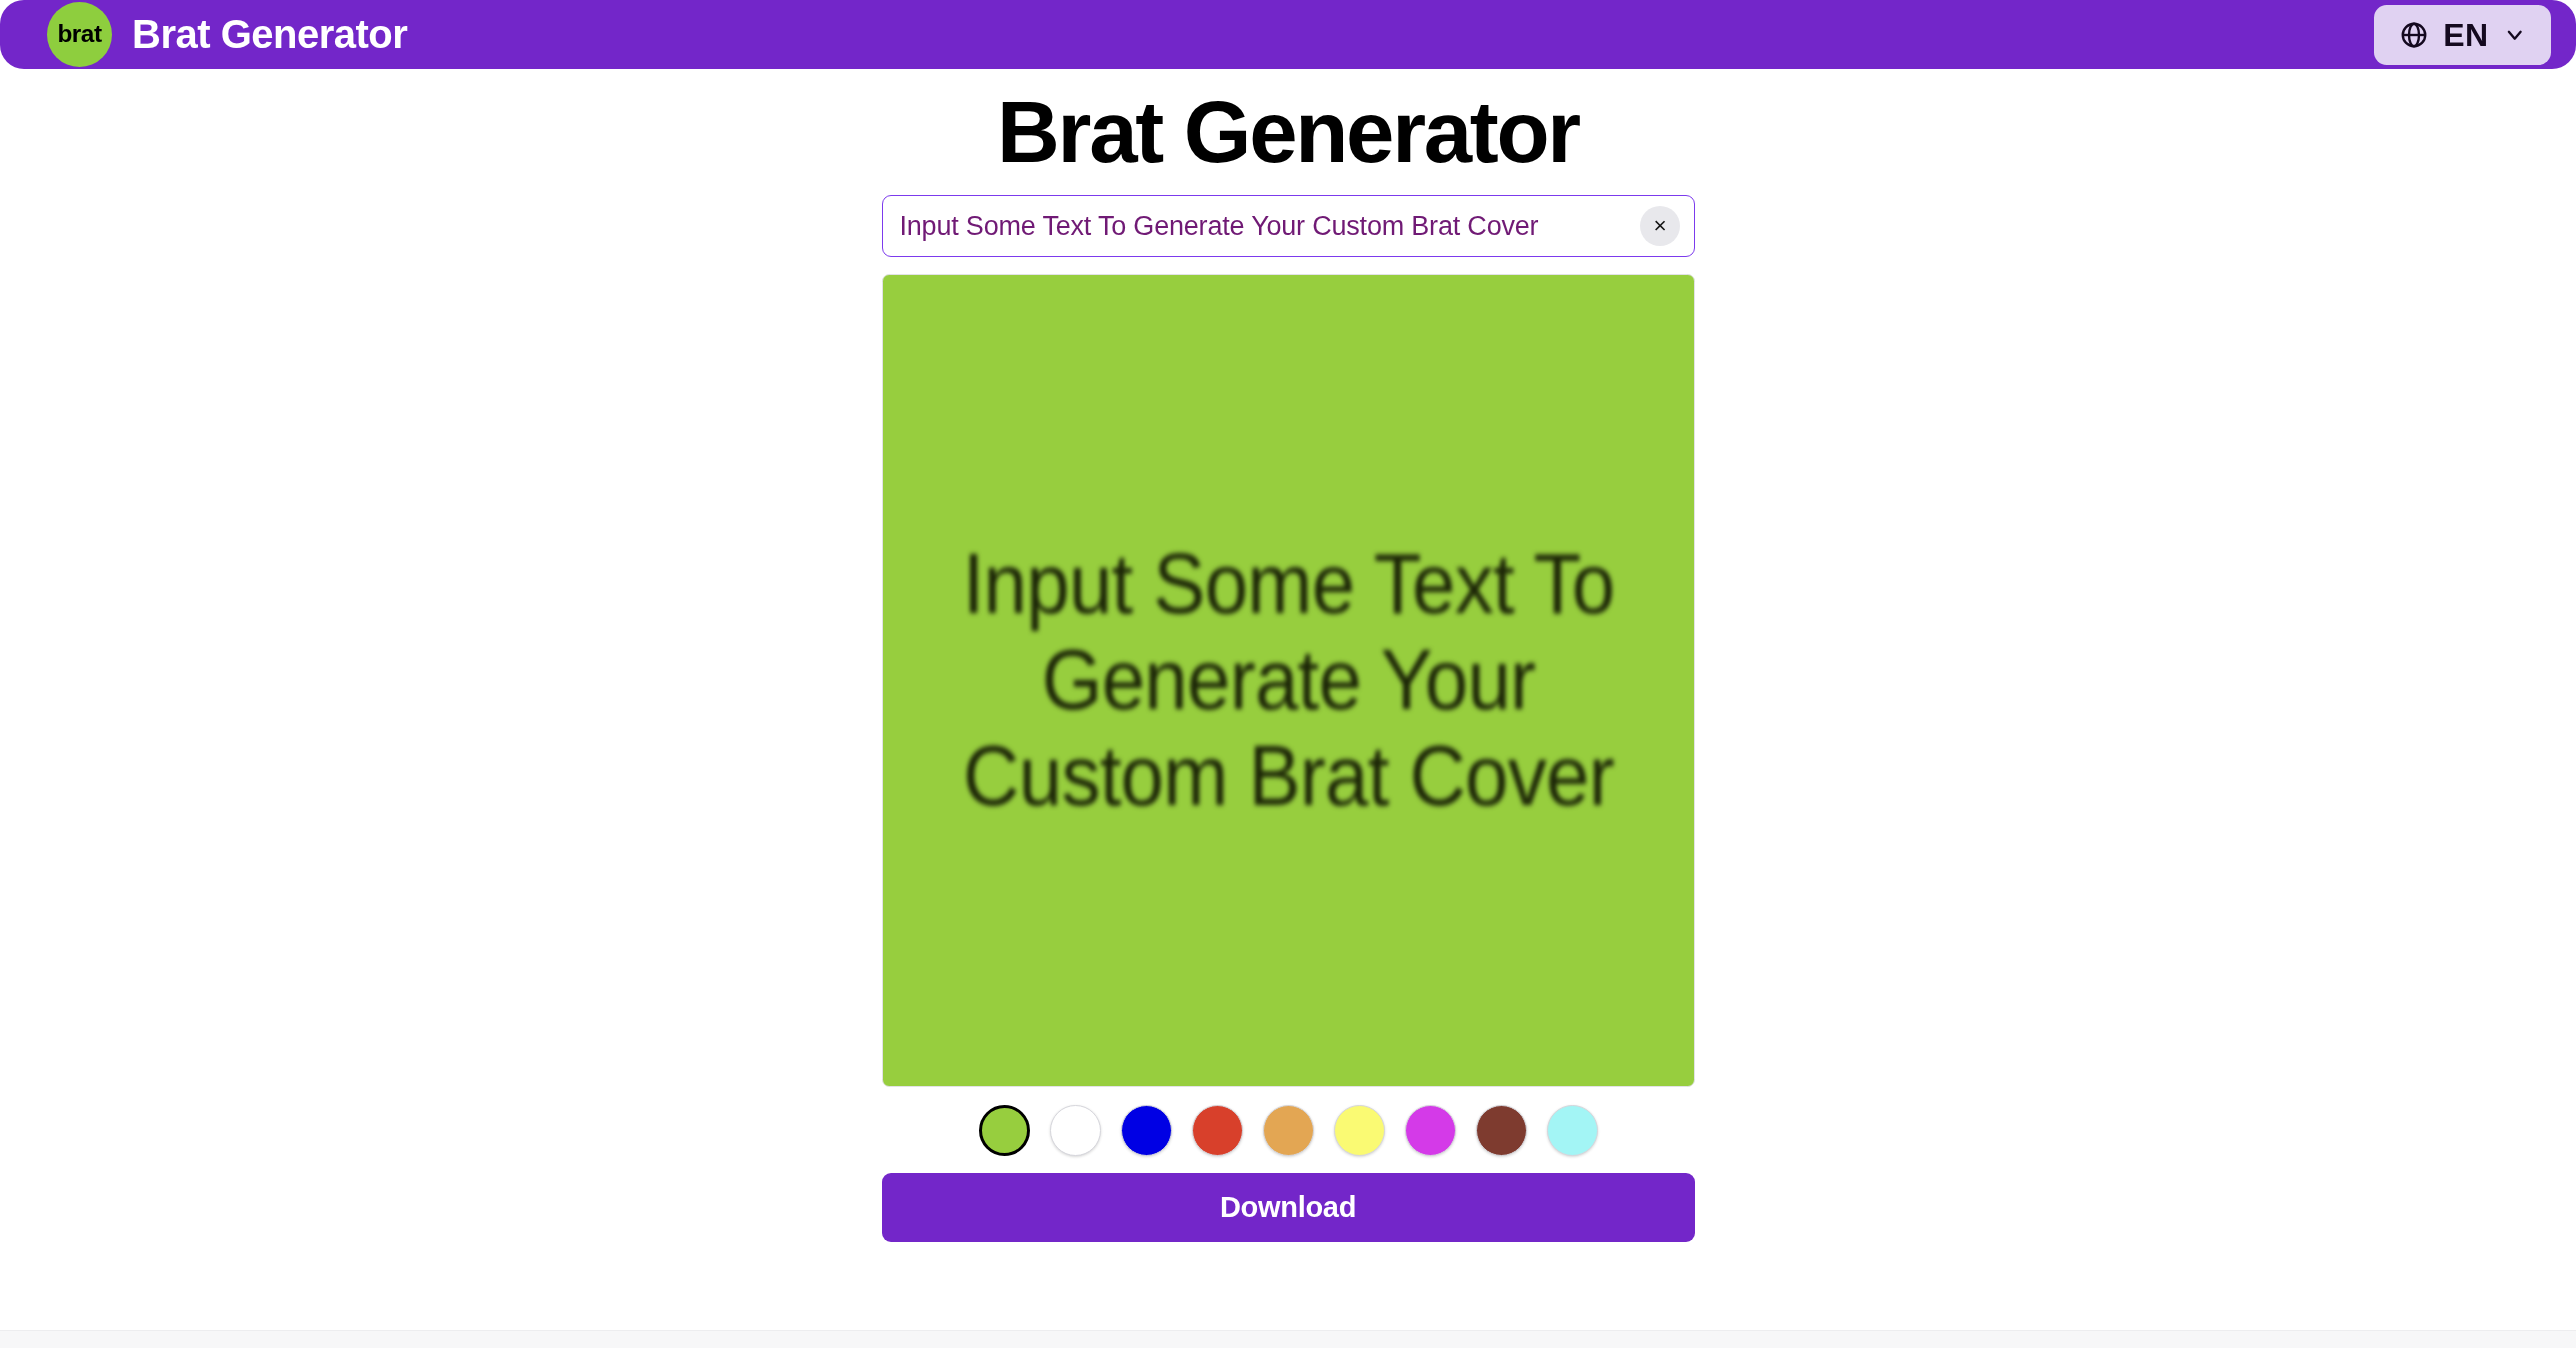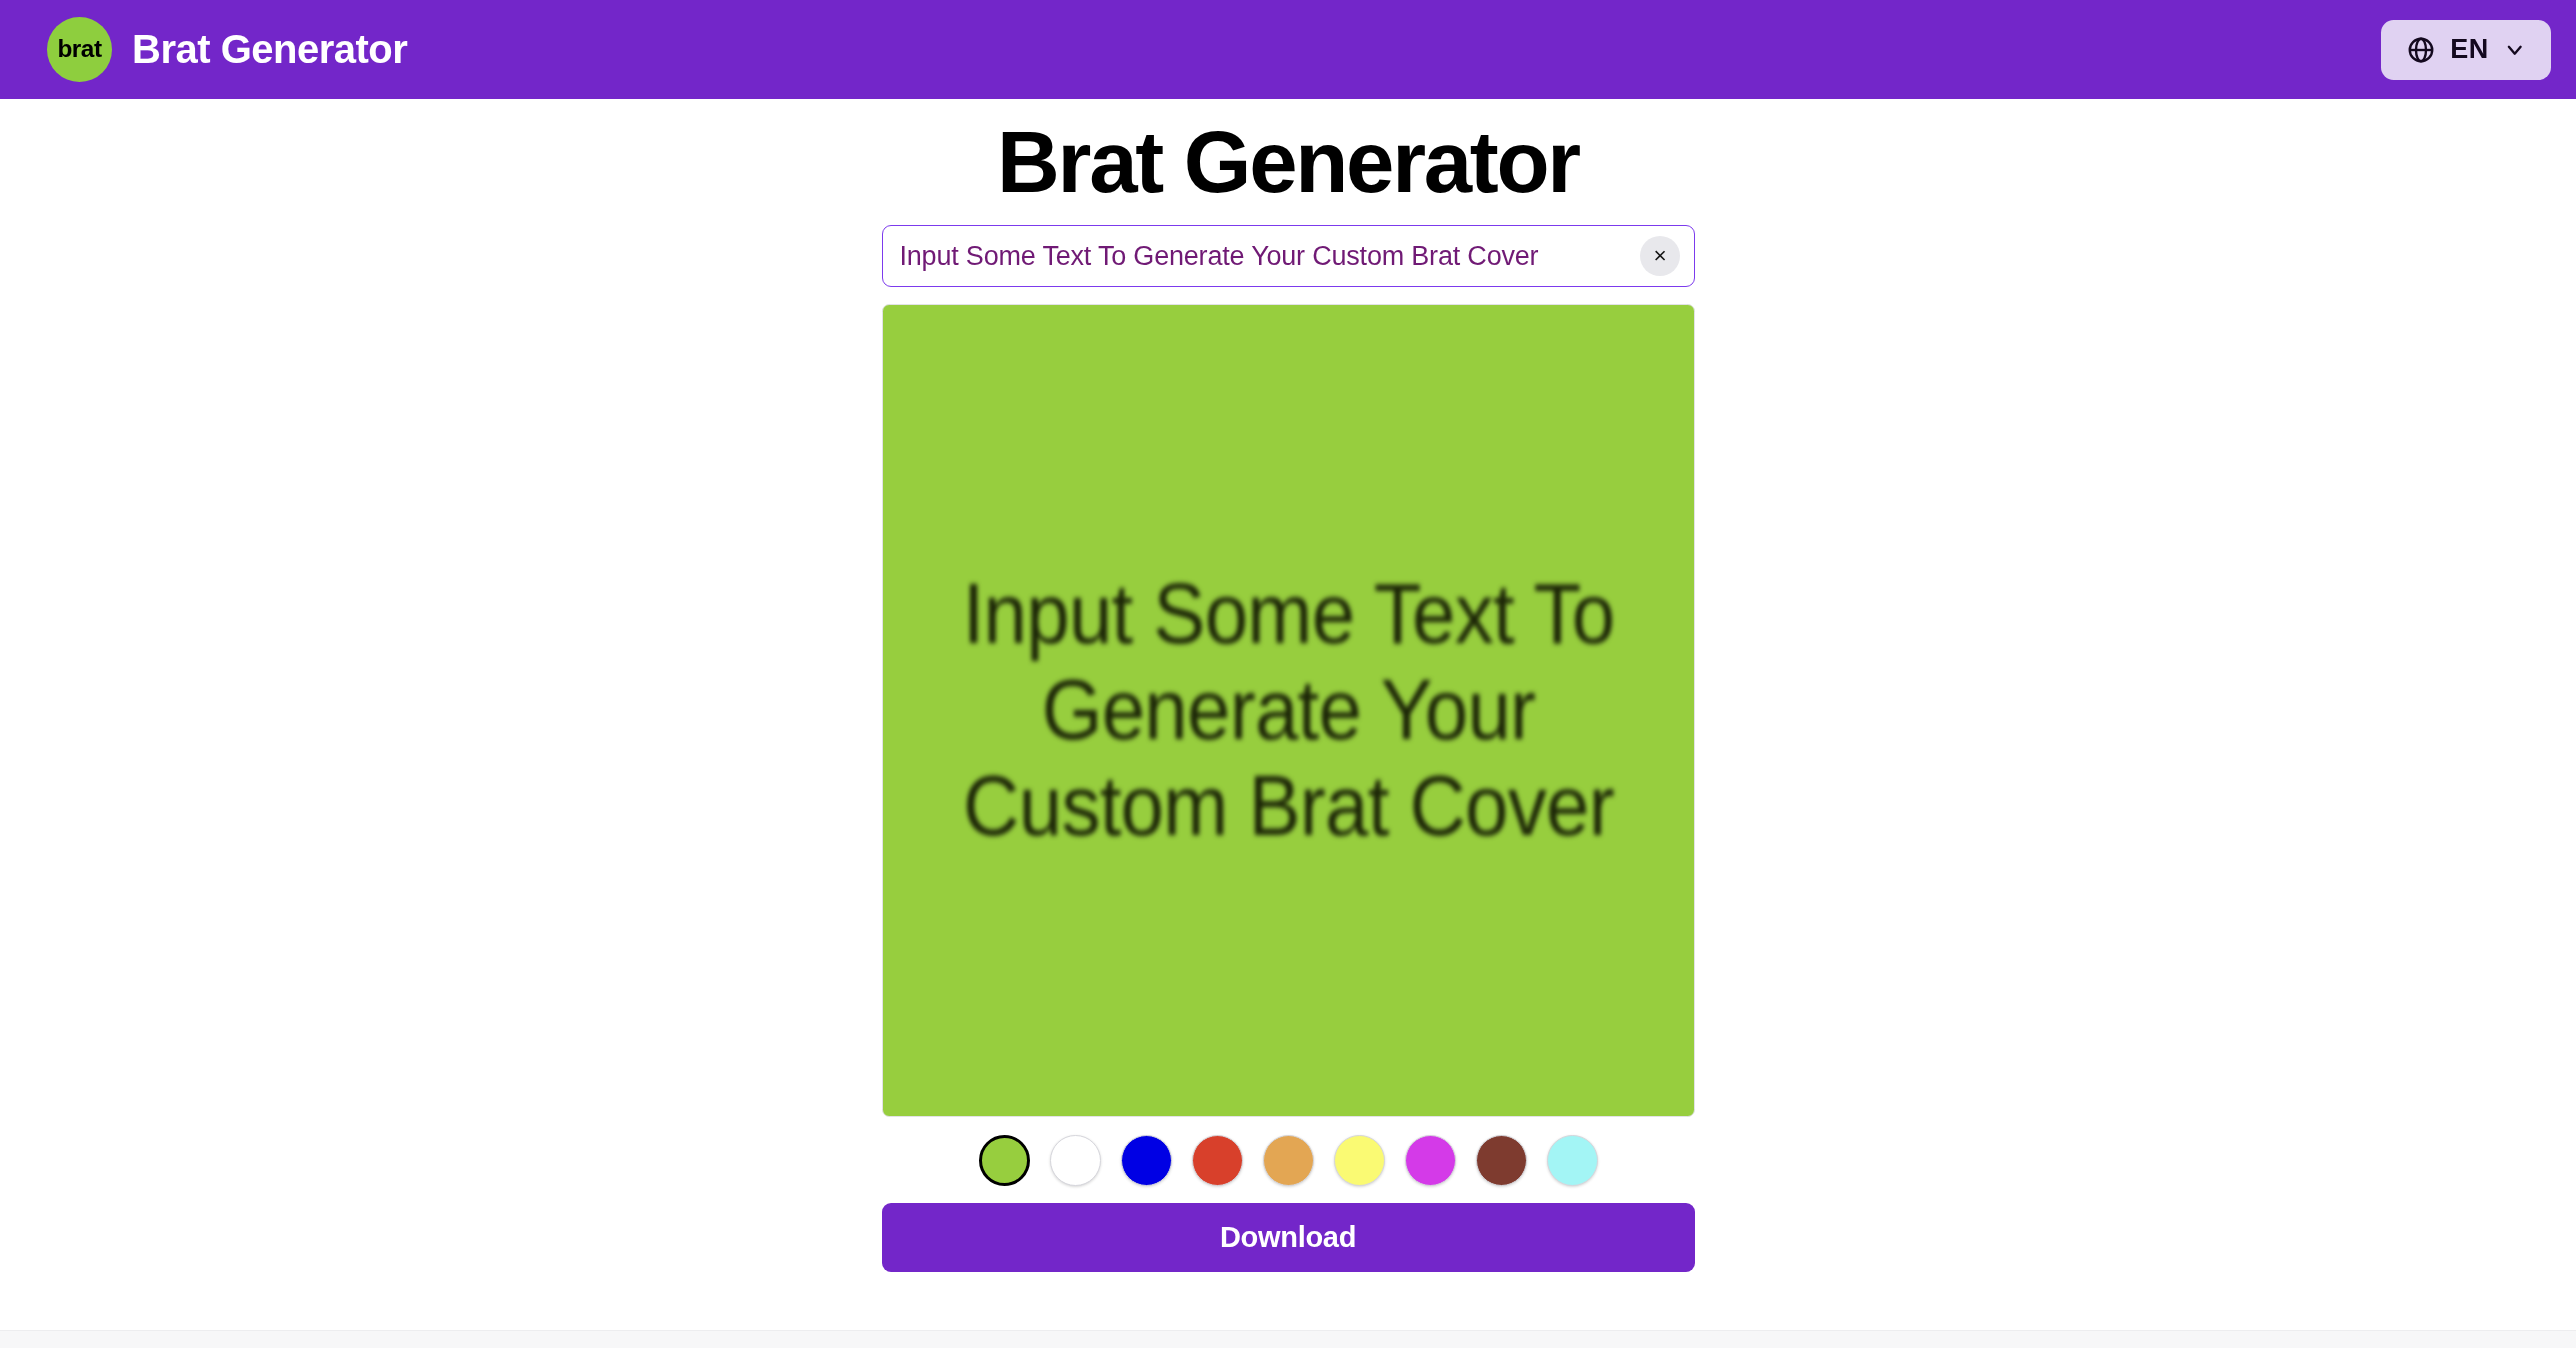--- a/index.html
+++ b/index.html
@@ -11,28 +11,29 @@
   }
 
   body {
     font-family: "Liberation Sans", sans-serif;
     background: #ffffff;
     color: #111111;
   }
 
   
   .header {
-    height: 99px;
+    height: 69px;
     background: #7326C9;
     display: flex;
     align-items: center;
     justify-content: space-between;
     padding: 0 25px 0 47px;
     position: relative;
     z-index: 10;
+    border-radius: 24px;
   }
 
   .brand {
     display: flex;
     align-items: center;
     gap: 20px;
   }
 
   .logo-circle {
     width: 65px;
@@ -68,21 +69,21 @@
     border: none;
     border-radius: 12.7px;
     height: 60px;
     padding: 0 24.4px;
     cursor: pointer;
   }
 
   .globe-icon { display: block; }
 
   .lang-label {
-    font-size: 27px;
+    font-size: 32px;
     font-weight: bold;
     color: #14091F;
     letter-spacing: 0.4px;
     line-height: 1;
   }
 
   .chevron-icon { display: block; }
 
   
   .main {

